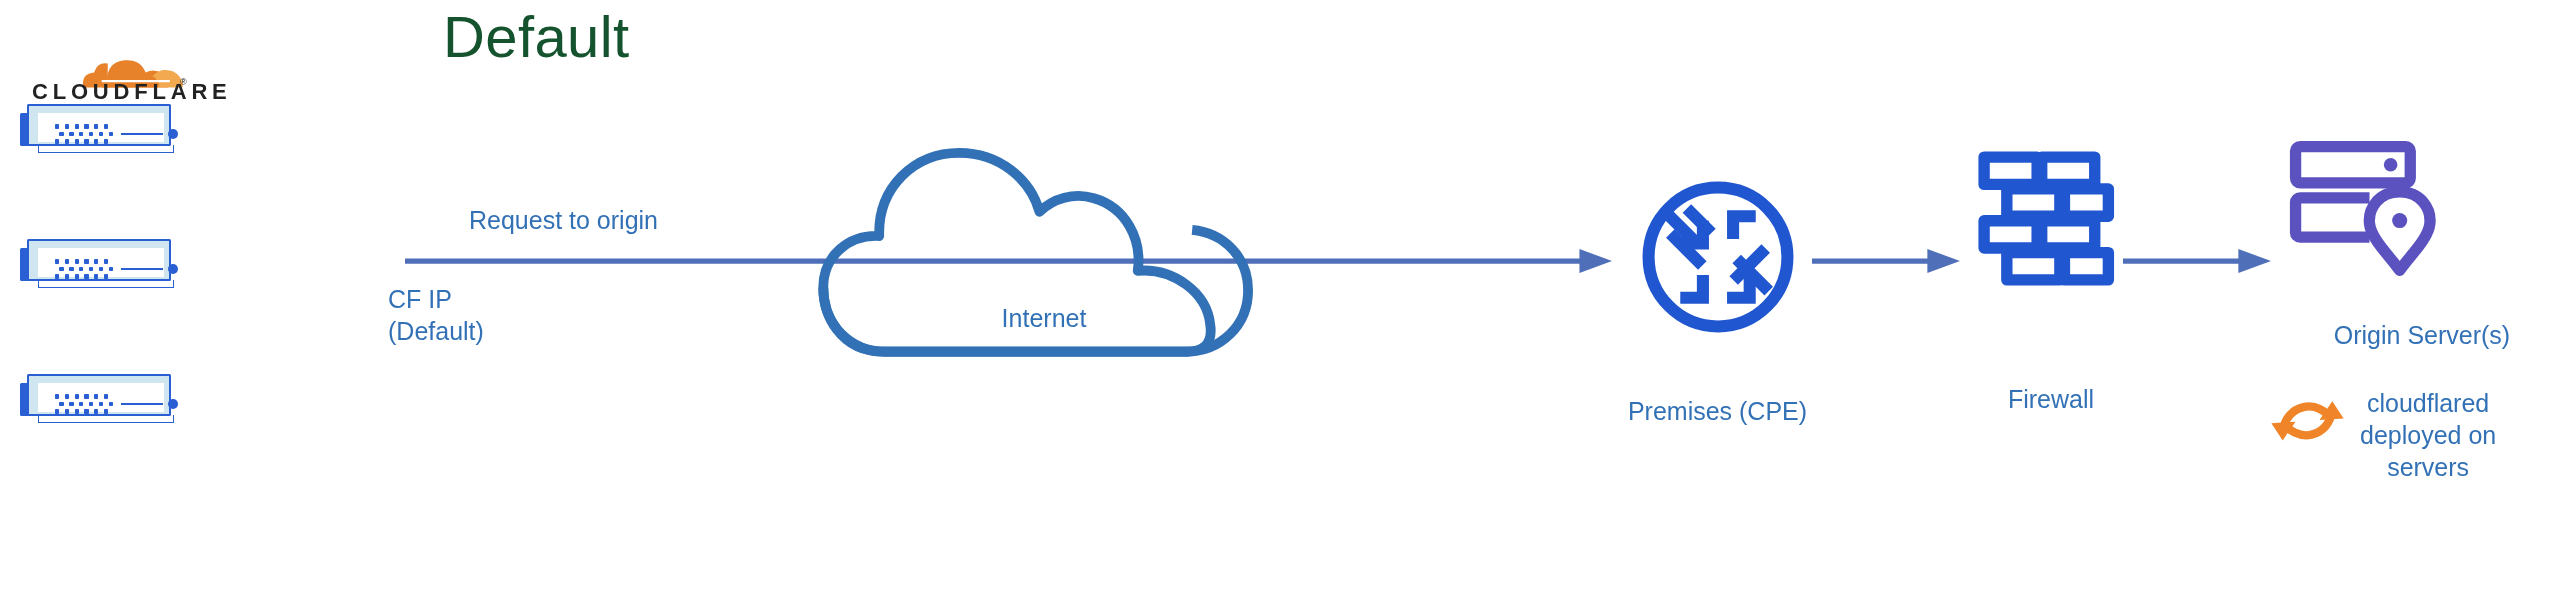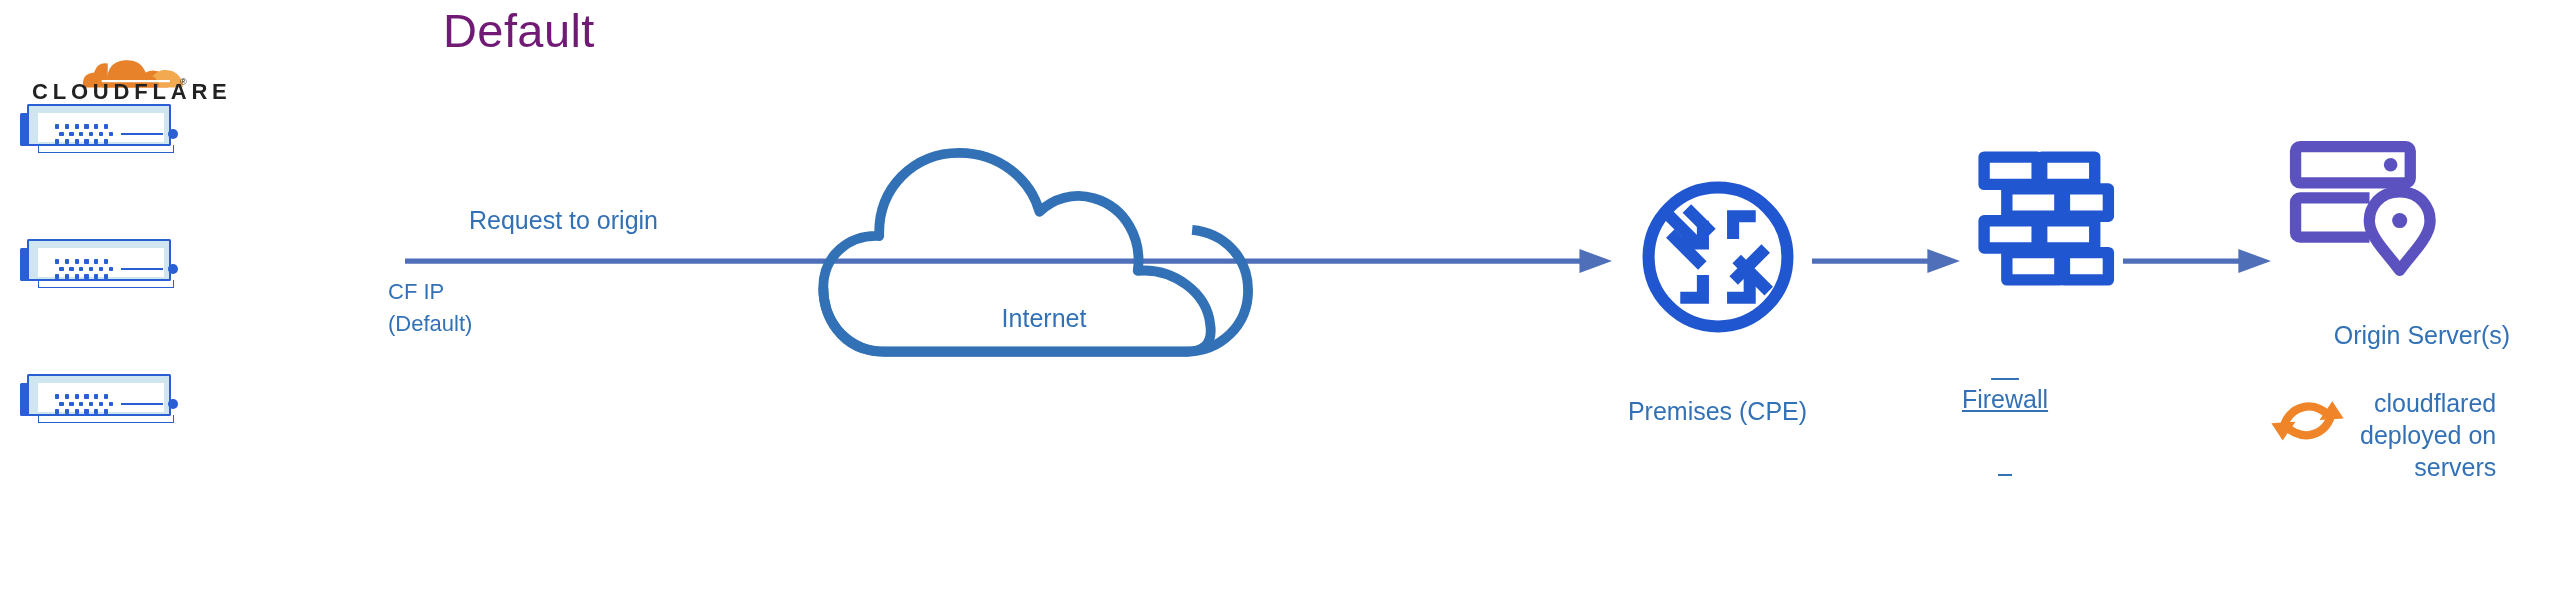--- a/index.html
+++ b/index.html
@@ -16,22 +16,22 @@
     height: 614px;
     background: #ffffff;
     overflow: hidden;
   }
   .abs { position: absolute; }
 
   
   #diagram-title {
     left: 443px;
     top: 3px;
-    font-size: 47px;
-    color: #701a75;
+    font-size: 58px;
+    color: #14532d;
     letter-spacing: 0.4px;
     white-space: nowrap;
   }
 
   
   #cloudflare-logo {
     left: 29px;
     top: 45px;
     width: 159px;
     height: 61px;
@@ -129,22 +129,22 @@
   
   #request-label {
     left: 469px;
     top: 206px;
     font-size: 25px;
     color: #3271b5;
     white-space: nowrap;
   }
   #cfip-label {
     left: 388px;
-    top: 276px;
-    font-size: 22px;
+    top: 283px;
+    font-size: 25px;
     color: #3271b5;
     line-height: 32px;
   }
 
   
   #internet-cloud {
     left: 817px;
     top: 106px;
     width: 454px;
     height: 257px;
@@ -165,30 +165,30 @@
   #cloudflared-icon { left: 2265px; top: 381px; width: 85px; height: 79px; }
 
   .node-label {
     font-size: 25px;
     color: #3271b5;
     line-height: 32px;
     text-align: center;
     white-space: pre;
   }
   #cpe-label    { left: 1483px; top: 331px; width: 469px; }
-  #fw-label     { left: 1808px; top: 319px; width: 394px; text-decoration: underline; }
+  #fw-label     { left: 1854px; top: 319px; width: 394px; }
   #origin-label { left: 2225px; top: 319px; width: 394px; }
   #cloudflared-label {
     left: 2360px;
     top: 387px;
     font-size: 25px;
     color: #3271b5;
     line-height: 32px;
     white-space: pre-line;
-    text-align: right;
+    text-align: center;
   }
 
   
   .flow-arrow { height: 30px; }
   #arrow-main { left: 405px; top: 246px; width: 1207px; }
   #arrow-cpe-fw { left: 1812px; top: 246px; width: 148px; }
   #arrow-fw-origin { left: 2123px; top: 246px; width: 148px; }
 </style>
 </head>
 <body>

